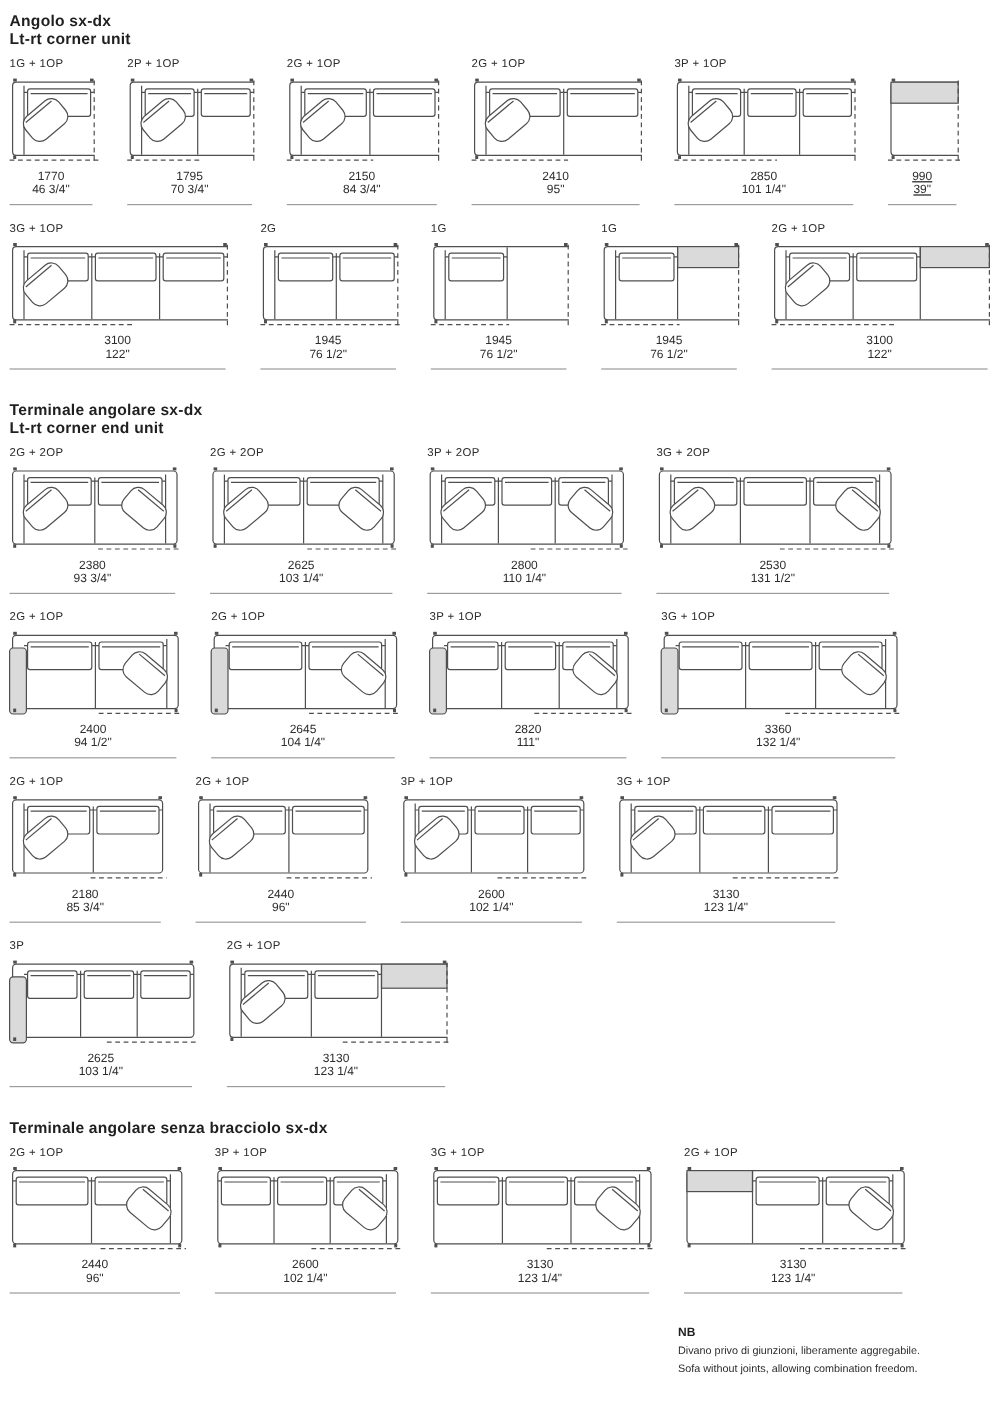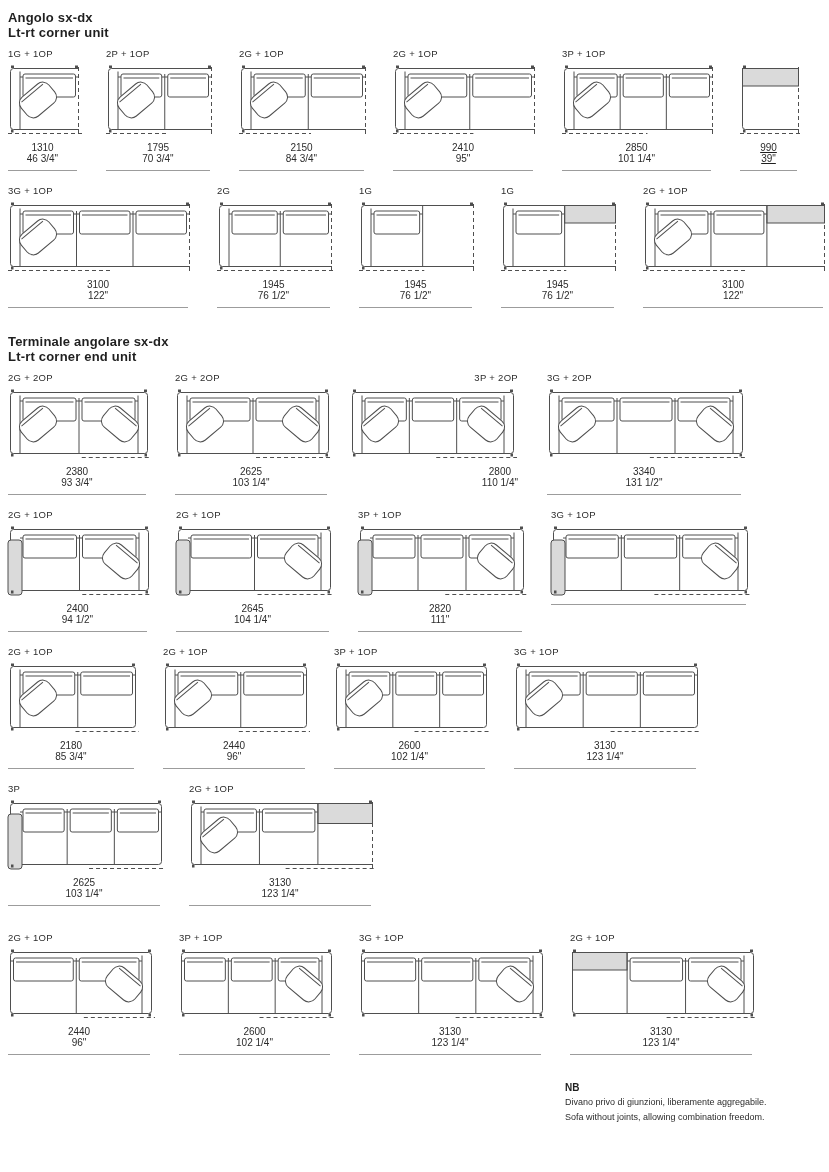--- a/index.html
+++ b/index.html
@@ -44,21 +44,21 @@
                 <rect x="10" y="19.5" width="36" height="25" rx="8" fill="#ffffff" stroke="#4f4f4f" stroke-width="1"></rect>
                 <line x1="14" y1="23" x2="42" y2="23" stroke="#4f4f4f" stroke-width="1"></line>
               </g>
               <rect x="1" y="-2.5" width="3" height="2.5" fill="#4f4f4f"></rect>
               <rect x="65" y="-2.5" width="3" height="2.5" fill="#4f4f4f"></rect>
               <rect x="1" y="61.5" width="2.5" height="3" fill="#4f4f4f"></rect>
               <line x1="68.5" y1="-1" x2="68.5" y2="66" stroke="#4f4f4f" stroke-width="1" stroke-dasharray="4 3"></line>
               <line x1="-2" y1="65.5" x2="72" y2="65.5" stroke="#4f4f4f" stroke-width="1" stroke-dasharray="4 3"></line>
             </svg>
             <div class="unit-dims">
-              <div>1310</div>
+              <div>1770</div>
               <div>46 3/4"</div>
             </div>
             <div class="unit-rule"></div>
           </div>
           <div class="unit" style="width: 104px;">
             <div class="unit-label">2P + 1OP</div>
             <svg class="unit-drawing" width="110" height="72" viewBox="-2 -3 110 72">
               <path d="M 104 0.5 L 3.5 0.5 Q 0.5 0.5 0.5 3.5 L 0.5 58.5 Q 0.5 61.5 3.5 61.5 L 104 61.5" fill="#ffffff" stroke="#4f4f4f" stroke-width="1"></path>
               <line x1="10" y1="9" x2="103.5" y2="9" stroke="#4f4f4f" stroke-width="1"></line>
               <line x1="56.75" y1="6" x2="56.75" y2="61" stroke="#4f4f4f" stroke-width="1"></line>
@@ -375,21 +375,21 @@
               <rect x="1" y="61.5" width="2.5" height="3" fill="#4f4f4f"></rect>
               <rect x="148.5" y="61.5" width="2.5" height="3" fill="#4f4f4f"></rect>
               <line x1="79.04" y1="65.5" x2="155" y2="65.5" stroke="#4f4f4f" stroke-width="1" stroke-dasharray="4 3"></line>
             </svg>
             <div class="unit-dims">
               <div>2625</div>
               <div>103 1/4"</div>
             </div>
             <div class="unit-rule"></div>
           </div>
-          <div class="unit" style="width: 162px; align-items: flex-end;">
+          <div class="unit" style="width: 162px;">
             <div class="unit-label">3P + 2OP</div>
             <svg class="unit-drawing" width="168" height="72" viewBox="-2 -3 168 72">
               <rect x="0.5" y="0.5" width="161" height="61" rx="3" fill="#ffffff" stroke="#4f4f4f" stroke-width="1"></rect>
               <line x1="10" y1="9" x2="152" y2="9" stroke="#4f4f4f" stroke-width="1"></line>
               <line x1="57.333333333333336" y1="6" x2="57.333333333333336" y2="61" stroke="#4f4f4f" stroke-width="1"></line>
               <line x1="104.66666666666667" y1="6" x2="104.66666666666667" y2="61" stroke="#4f4f4f" stroke-width="1"></line>
               <rect x="13" y="6" width="41.333333333333336" height="23" rx="2" fill="#ffffff" stroke="#4f4f4f" stroke-width="1"></rect>
               <line x1="15.5" y1="10" x2="51.833333333333336" y2="10" stroke="#4f4f4f" stroke-width="1"></line>
               <rect x="60.333333333333336" y="6" width="41.333333333333336" height="23" rx="2" fill="#ffffff" stroke="#4f4f4f" stroke-width="1"></rect>
               <line x1="62.833333333333336" y1="10" x2="99.16666666666667" y2="10" stroke="#4f4f4f" stroke-width="1"></line>
@@ -440,21 +440,21 @@
                 <rect x="148" y="19.5" width="36" height="25" rx="8" fill="#ffffff" stroke="#4f4f4f" stroke-width="1"></rect>
                 <line x1="152" y1="23" x2="180" y2="23" stroke="#4f4f4f" stroke-width="1"></line>
               </g>
               <rect x="1" y="-2.5" width="3" height="2.5" fill="#4f4f4f"></rect>
               <rect x="190" y="-2.5" width="3" height="2.5" fill="#4f4f4f"></rect>
               <rect x="1" y="61.5" width="2.5" height="3" fill="#4f4f4f"></rect>
               <rect x="190.5" y="61.5" width="2.5" height="3" fill="#4f4f4f"></rect>
               <line x1="100.88000000000001" y1="65.5" x2="197" y2="65.5" stroke="#4f4f4f" stroke-width="1" stroke-dasharray="4 3"></line>
             </svg>
             <div class="unit-dims">
-              <div>3340</div>
+              <div>2530</div>
               <div>131 1/2"</div>
             </div>
             <div class="unit-rule"></div>
           </div>
         </div>
         <div class="row">
           <div class="unit" style="width: 139px;">
             <div class="unit-label">2G + 1OP</div>
             <svg class="unit-drawing" width="145" height="72" viewBox="-2 -3 145 72">
               <rect x="0.5" y="0.5" width="138" height="61" rx="3" fill="#ffffff" stroke="#4f4f4f" stroke-width="1"></rect>
@@ -559,20 +559,24 @@
               <g transform="rotate(40 167 32)">
                 <rect x="149" y="19.5" width="36" height="25" rx="8" fill="#ffffff" stroke="#4f4f4f" stroke-width="1"></rect>
                 <line x1="153" y1="23" x2="181" y2="23" stroke="#4f4f4f" stroke-width="1"></line>
               </g>
               <rect x="1" y="-2.5" width="3" height="2.5" fill="#4f4f4f"></rect>
               <rect x="191" y="-2.5" width="3" height="2.5" fill="#4f4f4f"></rect>
               <rect x="1" y="61.5" width="2.5" height="3" fill="#4f4f4f"></rect>
               <rect x="191.5" y="61.5" width="2.5" height="3" fill="#4f4f4f"></rect>
               <line x1="101.4" y1="65.5" x2="198" y2="65.5" stroke="#4f4f4f" stroke-width="1" stroke-dasharray="4 3"></line>
             </svg>
+            <div class="unit-dims">
+              <div>3360</div>
+              <div>132 1/4"</div>
+            </div>
             <div class="unit-rule"></div>
           </div>
         </div>
         <div class="row">
           <div class="unit" style="width: 126px;">
             <div class="unit-label">2G + 1OP</div>
             <svg class="unit-drawing" width="132" height="72" viewBox="-2 -3 132 72">
               <rect x="0.5" y="0.5" width="125" height="61" rx="3" fill="#ffffff" stroke="#4f4f4f" stroke-width="1"></rect>
               <line x1="10" y1="9" x2="125.5" y2="9" stroke="#4f4f4f" stroke-width="1"></line>
               <line x1="67.75" y1="6" x2="67.75" y2="61" stroke="#4f4f4f" stroke-width="1"></line>
@@ -733,20 +737,21 @@
             <div class="unit-dims">
               <div>3130</div>
               <div>123 1/4"</div>
             </div>
             <div class="unit-rule"></div>
           </div>
         </div>
       </section>
       <section>
         <div class="sec-head">
+          <h2 class="sec-title">Terminale angolare senza bracciolo sx-dx</h2>
         </div>
         <div class="row">
           <div class="unit" style="width: 142px;">
             <div class="unit-label">2G + 1OP</div>
             <svg class="unit-drawing" width="148" height="72" viewBox="-2 -3 148 72">
               <rect x="0.5" y="0.5" width="141" height="61" rx="3" fill="#ffffff" stroke="#4f4f4f" stroke-width="1"></rect>
               <line x1="0.5" y1="9" x2="132" y2="9" stroke="#4f4f4f" stroke-width="1"></line>
               <line x1="66.25" y1="6" x2="66.25" y2="61" stroke="#4f4f4f" stroke-width="1"></line>
               <rect x="3.5" y="6" width="59.75" height="23" rx="2" fill="#ffffff" stroke="#4f4f4f" stroke-width="1"></rect>
               <line x1="6" y1="10" x2="60.75" y2="10" stroke="#4f4f4f" stroke-width="1"></line>

